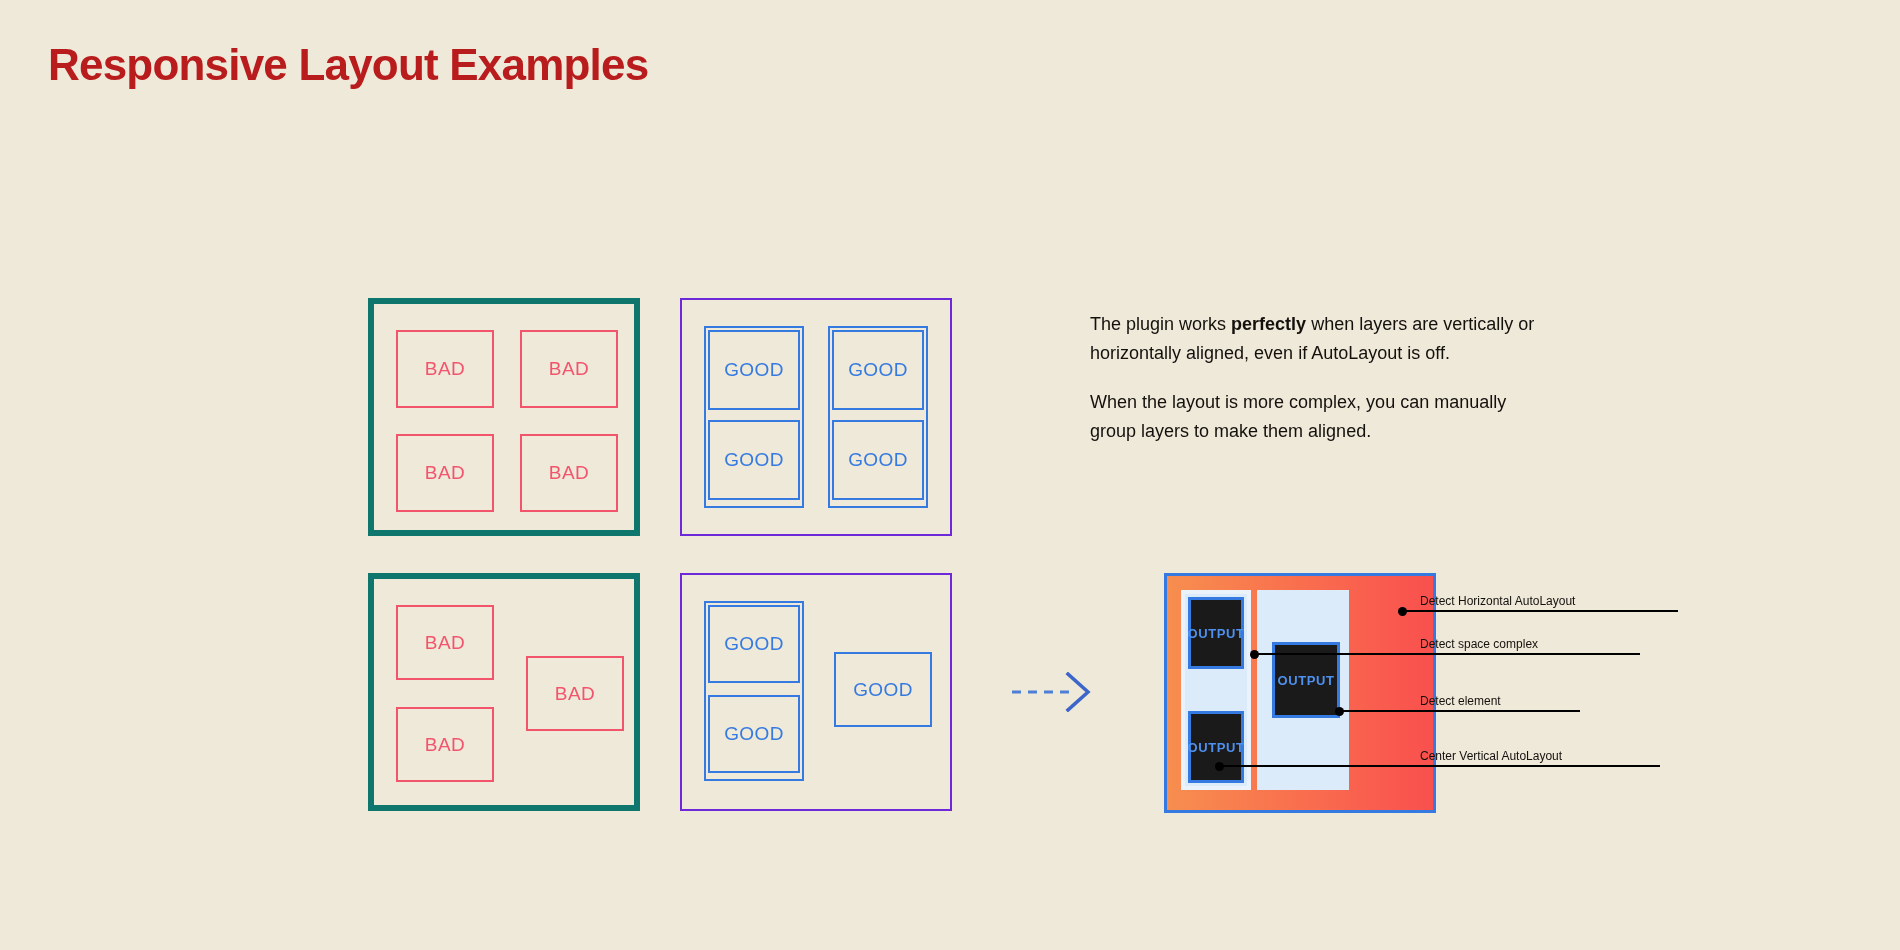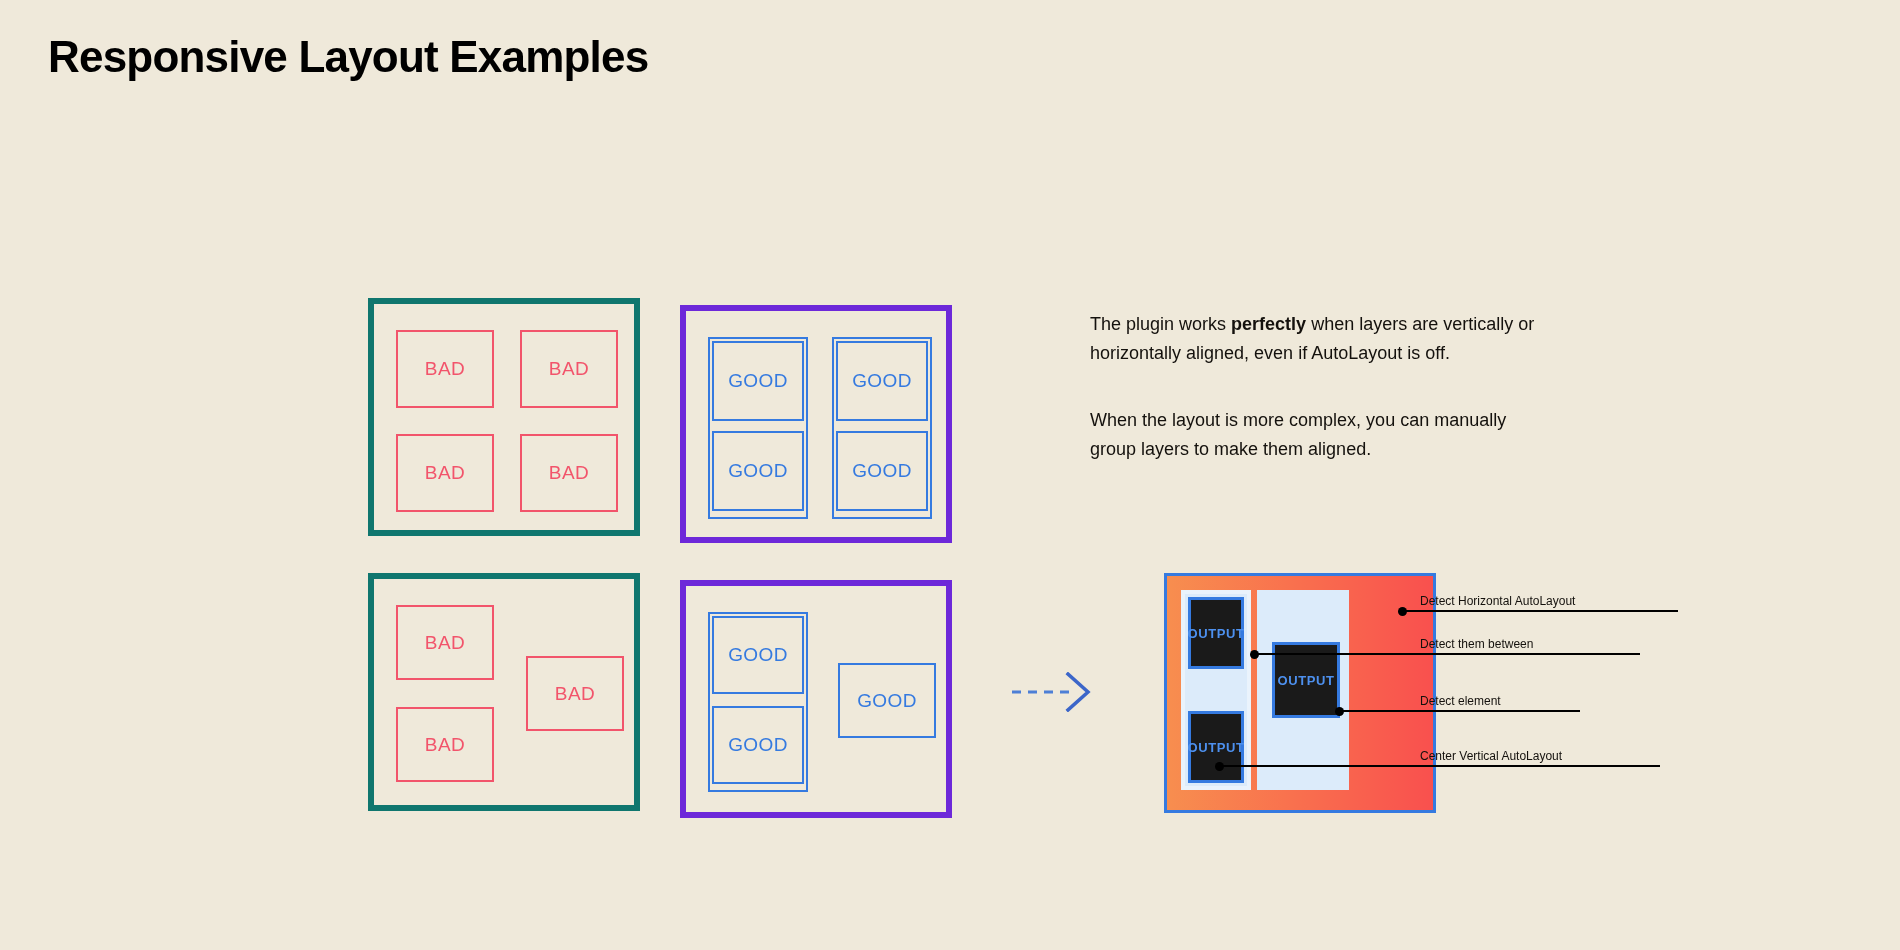--- a/index.html
+++ b/index.html
@@ -13,35 +13,35 @@
   body {
     background: #EFE9DA;
     font-family: "Liberation Sans", sans-serif;
     position: relative;
   }
 
   
   .page-title {
     position: absolute;
     left: 48px;
-    top: 32px;
+    top: 40px;
     font-size: 44px;
     font-weight: 700;
     letter-spacing: -0.8px;
-    color: #000000;
+    color: #b91c1c;
     white-space: nowrap;
   }
 
   
   .frame {
     position: absolute;
     background: transparent;
   }
   .frame.bad  { border: 6px solid #0f766e; }
-  .frame.good { border: 6px solid #6d28d9; margin-top: 7px; }
+  .frame.good { border: 2px solid #6d28d9; }
 
   .cell {
     position: absolute;
     display: flex;
     align-items: center;
     justify-content: center;
     font-size: 19px;
     letter-spacing: 0.4px;
     background: transparent;
   }
@@ -57,21 +57,21 @@
   
   .copy {
     position: absolute;
     left: 1090px;
     top: 310px;
     width: 450px;
     color: #14110D;
     font-size: 18px;
     line-height: 29px;
   }
-  .copy p + p { margin-top: 38px; }
+  .copy p + p { margin-top: 20px; }
   .copy b { font-weight: 700; }
 
   
   .arrow {
     position: absolute;
     left: 1010px;
     top: 672px;
     width: 90px;
     height: 40px;
   }
@@ -242,21 +242,21 @@
 </div>
 
 <div class="callout" style="left:1420px; top:588px; width:260px; height:24px;">
   <div class="callout-label">Detect Horizontal AutoLayout</div>
   <div class="callout-line" style="width:258px;"></div>
   <div class="callout-stem" style="left:-17px; width:18px;"></div>
   <div class="callout-dot" style="left:-22px;"></div>
 </div>
 
 <div class="callout" style="left:1420px; top:631px; width:220px; height:24px;">
-  <div class="callout-label">Detect them between</div>
+  <div class="callout-label">Detect space complex</div>
   <div class="callout-line" style="width:220px;"></div>
   <div class="callout-stem" style="left:-165px; width:166px;"></div>
   <div class="callout-dot" style="left:-170px;"></div>
 </div>
 
 <div class="callout" style="left:1420px; top:660px; width:160px; height:24px; top:688px;">
   <div class="callout-label">Detect element</div>
   <div class="callout-line" style="width:160px;"></div>
   <div class="callout-stem" style="left:-80px; width:81px;"></div>
   <div class="callout-dot" style="left:-85px;"></div>

